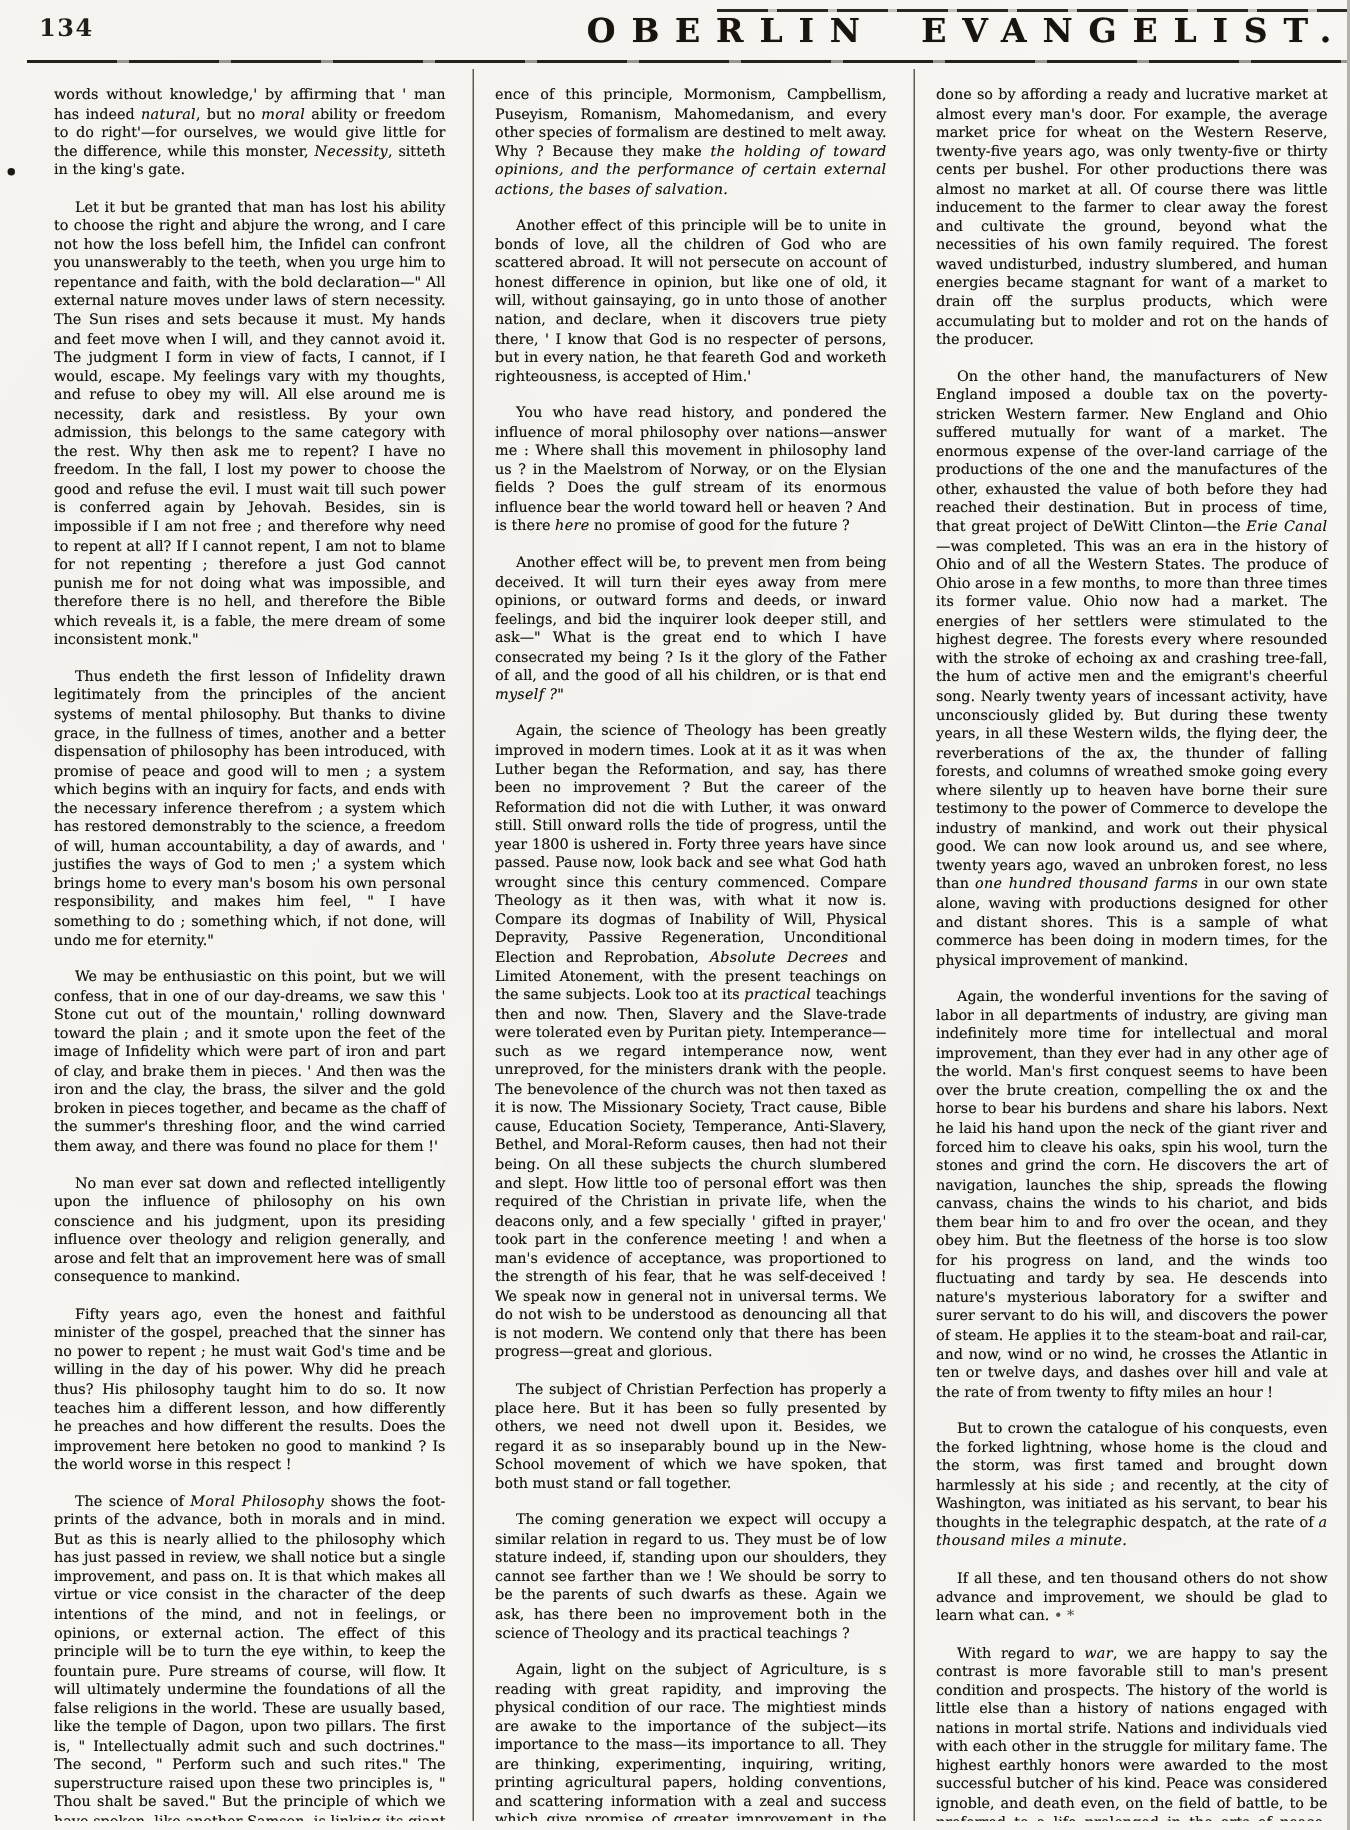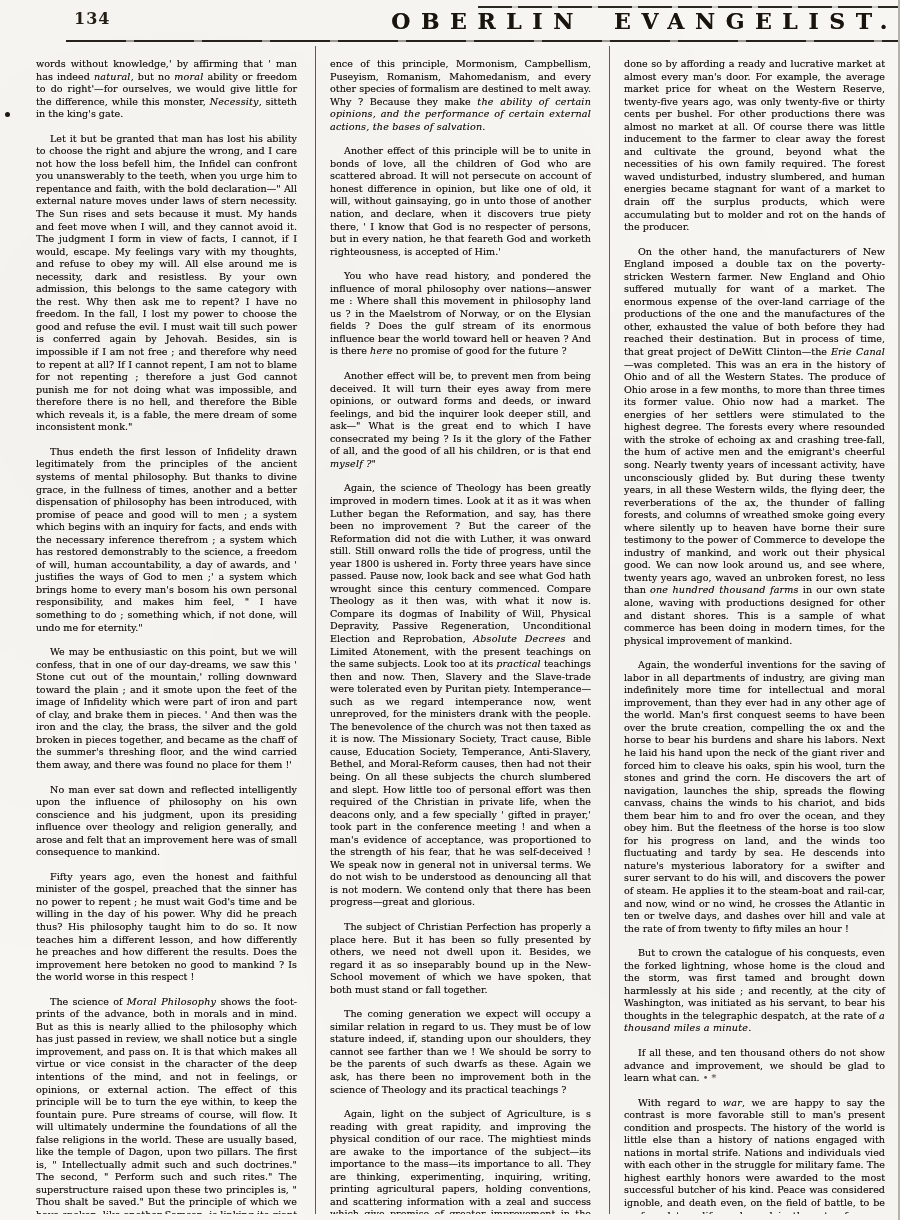--- a/index.html
+++ b/index.html
@@ -13,21 +13,21 @@
   }
   .page{
     position:absolute;inset:0;
     background:
       radial-gradient(circle at 20% 30%, rgba(0,0,0,0.018), transparent 60%),
       radial-gradient(circle at 80% 70%, rgba(0,0,0,0.02), transparent 55%),
       #f7f6f2;
     border-right:2px solid rgba(60,55,45,0.35);
   }
   
-  .hdr{position:absolute;top:0;left:0;right:0;height:42px;margin-left:48px;}
+  .hdr{position:absolute;top:0;left:0;right:0;height:42px;}
   .pagenum{
     position:absolute;left:26px;top:9px;
     font-size:16px;font-weight:bold;letter-spacing:1px;color:#241f16;
   }
   .masthead{
     position:absolute;left:0;right:0;top:8px;
     text-align:right;
     font-size:22px;font-weight:bold;
     letter-spacing:0.48em;word-spacing:0.55em;
     color:#19150e;
@@ -85,21 +85,21 @@
     <p class="cont">words without knowledge,' by affirming that ' man has indeed <i>natural</i>, but no <i>moral</i> ability or freedom to do right'—for ourselves, we would give little for the difference, while this monster, <i>Necessity</i>, sitteth in the king's gate.</p>
         <p>Let it but be granted that man has lost his ability to choose the right and abjure the wrong, and I care not how the loss befell him, the Infidel can confront you unanswerably to the teeth, when you urge him to repentance and faith, with the bold declaration—" All external nature moves under laws of stern necessity. The Sun rises and sets because it must. My hands and feet move when I will, and they cannot avoid it. The judgment I form in view of facts, I cannot, if I would, escape. My feelings vary with my thoughts, and refuse to obey my will. All else around me is necessity, dark and resistless. By your own admission, this belongs to the same category with the rest. Why then ask me to repent? I have no freedom. In the fall, I lost my power to choose the good and refuse the evil. I must wait till such power is conferred again by Jehovah. Besides, sin is impossible if I am not free ; and therefore why need to repent at all? If I cannot repent, I am not to blame for not repenting ; therefore a just God cannot punish me for not doing what was impossible, and therefore there is no hell, and therefore the Bible which reveals it, is a fable, the mere dream of some inconsistent monk."</p>
         <p>Thus endeth the first lesson of Infidelity drawn legitimately from the principles of the ancient systems of mental philosophy. But thanks to divine grace, in the fullness of times, another and a better dispensation of philosophy has been introduced, with promise of peace and good will to men ; a system which begins with an inquiry for facts, and ends with the necessary inference therefrom ; a system which has restored demonstrably to the science, a freedom of will, human accountability, a day of awards, and ' justifies the ways of God to men ;' a system which brings home to every man's bosom his own personal responsibility, and makes him feel, " I have something to do ; something which, if not done, will undo me for eternity."</p>
         <p>We may be enthusiastic on this point, but we will confess, that in one of our day-dreams, we saw this ' Stone cut out of the mountain,' rolling downward toward the plain ; and it smote upon the feet of the image of Infidelity which were part of iron and part of clay, and brake them in pieces. ' And then was the iron and the clay, the brass, the silver and the gold broken in pieces together, and became as the chaff of the summer's threshing floor, and the wind carried them away, and there was found no place for them !'</p>
         <p>No man ever sat down and reflected intelligently upon the influence of philosophy on his own conscience and his judgment, upon its presiding influence over theology and religion generally, and arose and felt that an improvement here was of small consequence to mankind.</p>
         <p>Fifty years ago, even the honest and faithful minister of the gospel, preached that the sinner has no power to repent ; he must wait God's time and be willing in the day of his power. Why did he preach thus? His philosophy taught him to do so. It now teaches him a different lesson, and how differently he preaches and how different the results. Does the improvement here betoken no good to mankind ? Is the world worse in this respect !</p>
         <p>The science of <i>Moral Philosophy</i> shows the foot-prints of the advance, both in morals and in mind. But as this is nearly allied to the philosophy which has just passed in review, we shall notice but a single improvement, and pass on. It is that which makes all virtue or vice consist in the character of the deep intentions of the mind, and not in feelings, or opinions, or external action. The effect of this principle will be to turn the eye within, to keep the fountain pure. Pure streams of course, will flow. It will ultimately undermine the foundations of all the false religions in the world. These are usually based, like the temple of Dagon, upon two pillars. The first is, " Intellectually admit such and such doctrines." The second, " Perform such and such rites." The superstructure raised upon these two principles is, " Thou shalt be saved." But the principle of which we have spoken, like another Samson, is linking its giant arms about both these pillars, and will soon bow itself in the strength of God, and prostrate pillar, superstructure, and formal devotee in the dust forever, because it locates true religion in <i>moral honesty of heart</i> both before God and men. Under the influ-</p>
       </div>
     <div class="col">
 
-    <p class="cont">ence of this principle, Mormonism, Campbellism, Puseyism, Romanism, Mahomedanism, and every other species of formalism are destined to melt away. Why ? Because they make <i>the ability of certain opinions, and the performance of certain external actions, the bases of salvation.</i></p>
+    <p class="cont">ence of this principle, Mormonism, Campbellism, Puseyism, Romanism, Mahomedanism, and every other species of formalism are destined to melt away. Why ? Because they make <i>the holding of toward opinions, and the performance of certain external actions, the bases of salvation.</i></p>
         <p>Another effect of this principle will be to unite in bonds of love, all the children of God who are scattered abroad. It will not persecute on account of honest difference in opinion, but like one of old, it will, without gainsaying, go in unto those of another nation, and declare, when it discovers true piety there, ' I know that God is no respecter of persons, but in every nation, he that feareth God and worketh righteousness, is accepted of Him.'</p>
         <p>You who have read history, and pondered the influence of moral philosophy over nations—answer me : Where shall this movement in philosophy land us ? in the Maelstrom of Norway, or on the Elysian fields ? Does the gulf stream of its enormous influence bear the world toward hell or heaven ? And is there <i>here</i> no promise of good for the future ?</p>
         <p>Another effect will be, to prevent men from being deceived. It will turn their eyes away from mere opinions, or outward forms and deeds, or inward feelings, and bid the inquirer look deeper still, and ask—" What is the great end to which I have consecrated my being ? Is it the glory of the Father of all, and the good of all his children, or is that end <i>myself ?</i>"</p>
         <p>Again, the science of Theology has been greatly improved in modern times. Look at it as it was when Luther began the Reformation, and say, has there been no improvement ? But the career of the Reformation did not die with Luther, it was onward still. Still onward rolls the tide of progress, until the year 1800 is ushered in. Forty three years have since passed. Pause now, look back and see what God hath wrought since this century commenced. Compare Theology as it then was, with what it now is. Compare its dogmas of Inability of Will, Physical Depravity, Passive Regeneration, Unconditional Election and Reprobation, <i>Absolute Decrees</i> and Limited Atonement, with the present teachings on the same subjects. Look too at its <i>practical</i> teachings then and now. Then, Slavery and the Slave-trade were tolerated even by Puritan piety. Intemperance—such as we regard intemperance now, went unreproved, for the ministers drank with the people. The benevolence of the church was not then taxed as it is now. The Missionary Society, Tract cause, Bible cause, Education Society, Temperance, Anti-Slavery, Bethel, and Moral-Reform causes, then had not their being. On all these subjects the church slumbered and slept. How little too of personal effort was then required of the Christian in private life, when the deacons only, and a few specially ' gifted in prayer,' took part in the conference meeting ! and when a man's evidence of acceptance, was proportioned to the strength of his fear, that he was self-deceived ! We speak now in general not in universal terms. We do not wish to be understood as denouncing all that is not modern. We contend only that there has been progress—great and glorious.</p>
         <p>The subject of Christian Perfection has properly a place here. But it has been so fully presented by others, we need not dwell upon it. Besides, we regard it as so inseparably bound up in the New-School movement of which we have spoken, that both must stand or fall together.</p>
         <p>The coming generation we expect will occupy a similar relation in regard to us. They must be of low stature indeed, if, standing upon our shoulders, they cannot see farther than we ! We should be sorry to be the parents of such dwarfs as these. Again we ask, has there been no improvement both in the science of Theology and its practical teachings ?</p>
         <p>Again, light on the subject of Agriculture, is s reading with great rapidity, and improving the physical condition of our race. The mightiest minds are awake to the importance of the subject—its importance to the mass—its importance to all. They are thinking, experimenting, inquiring, writing, printing agricultural papers, holding conventions, and scattering information with a zeal and success which give promise of greater improvement in the science for twenty-five years to come, than, I had almost said, has been made during the last <i>twenty-five hundred years.</i></p>
         <p>Again, the discovery of the mariner's compass, the invention of the steamboat, rail-road, and canal, have given a powerful stimulus to agriculture and physical improvements in all parts of the world. They have</p>
       </div>
     <div class="col">

